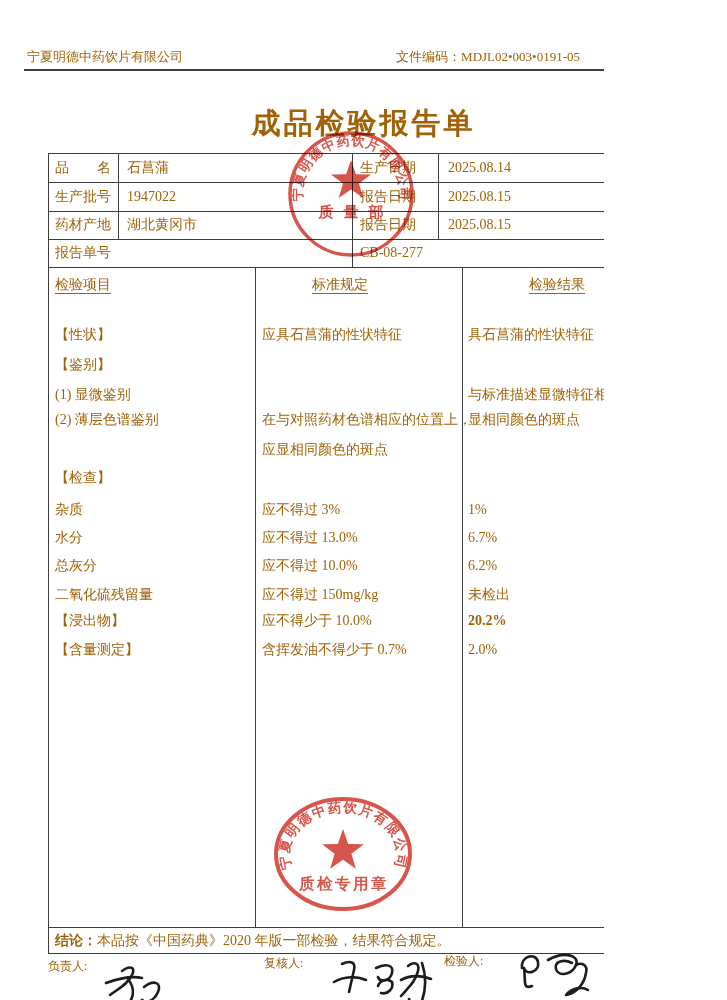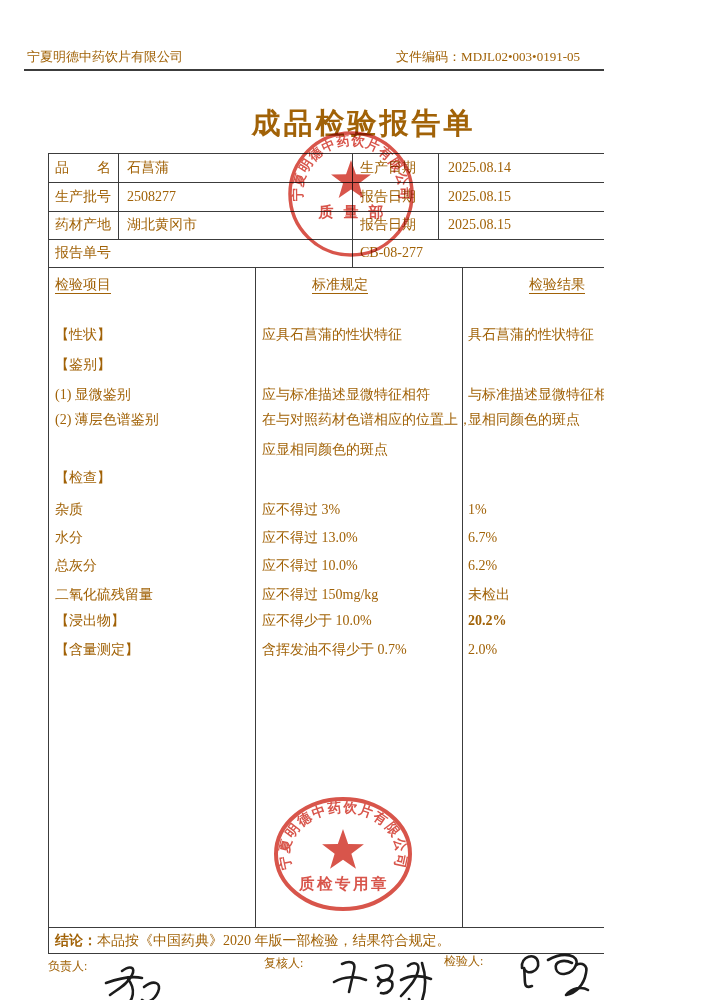--- a/index.html
+++ b/index.html
@@ -46,21 +46,21 @@
   <div class="vline" style="left:118px;top:131px;height:86px;"></div>
   <div class="vline" style="left:352px;top:131px;height:114px;"></div>
   <div class="vline" style="left:438px;top:131px;height:86px;"></div>
 
   <div class="cell" style="left:55px;top:131px;height:29px;">品　　名</div>
   <div class="cell" style="left:127px;top:131px;height:29px;">石菖蒲</div>
   <div class="cell" style="left:360px;top:131px;height:29px;">生产日期</div>
   <div class="cell" style="left:448px;top:131px;height:29px;">2025.08.14</div>
 
   <div class="cell" style="left:55px;top:160px;height:29px;">生产批号</div>
-  <div class="cell" style="left:127px;top:160px;height:29px;">2508277</div>
+  <div class="cell" style="left:127px;top:160px;height:29px;">1947022</div>
   <div class="cell" style="left:360px;top:160px;height:29px;">报告日期</div>
   <div class="cell" style="left:448px;top:160px;height:29px;">2025.08.15</div>
 
   <div class="cell" style="left:55px;top:189px;height:28px;">药材产地</div>
   <div class="cell" style="left:127px;top:189px;height:28px;">湖北黄冈市</div>
   <div class="cell" style="left:360px;top:189px;height:28px;">报告日期</div>
   <div class="cell" style="left:448px;top:189px;height:28px;">2025.08.15</div>
 
   <div class="cell" style="left:55px;top:217px;height:28px;">报告单号</div>
   <div class="cell" style="left:360px;top:217px;height:28px;">CB-08-277</div>
@@ -79,21 +79,20 @@
   <div class="bodyline" style="left:55px;top:388px;">(2) 薄层色谱鉴别</div>
   <div class="bodyline" style="left:55px;top:446px;">【检查】</div>
   <div class="bodyline" style="left:55px;top:478px;">杂质</div>
   <div class="bodyline" style="left:55px;top:506px;">水分</div>
   <div class="bodyline" style="left:55px;top:534px;">总灰分</div>
   <div class="bodyline" style="left:55px;top:563px;">二氧化硫残留量</div>
   <div class="bodyline" style="left:55px;top:589px;">【浸出物】</div>
   <div class="bodyline" style="left:55px;top:618px;">【含量测定】</div>
 
   <div class="bodyline" style="left:262px;top:303px;">应具石菖蒲的性状特征</div>
-  <div class="bodyline" style="left:262px;top:363px;">应与标准描述显微特征相符</div>
   <div class="bodyline" style="left:262px;top:388px;">在与对照药材色谱相应的位置上，</div>
   <div class="bodyline" style="left:262px;top:418px;">应显相同颜色的斑点</div>
   <div class="bodyline" style="left:262px;top:478px;">应不得过 3%</div>
   <div class="bodyline" style="left:262px;top:506px;">应不得过 13.0%</div>
   <div class="bodyline" style="left:262px;top:534px;">应不得过 10.0%</div>
   <div class="bodyline" style="left:262px;top:563px;">应不得过 150mg/kg</div>
   <div class="bodyline" style="left:262px;top:589px;">应不得少于 10.0%</div>
   <div class="bodyline" style="left:262px;top:618px;">含挥发油不得少于 0.7%</div>
 
   <div class="bodyline" style="left:468px;top:303px;">具石菖蒲的性状特征</div>

